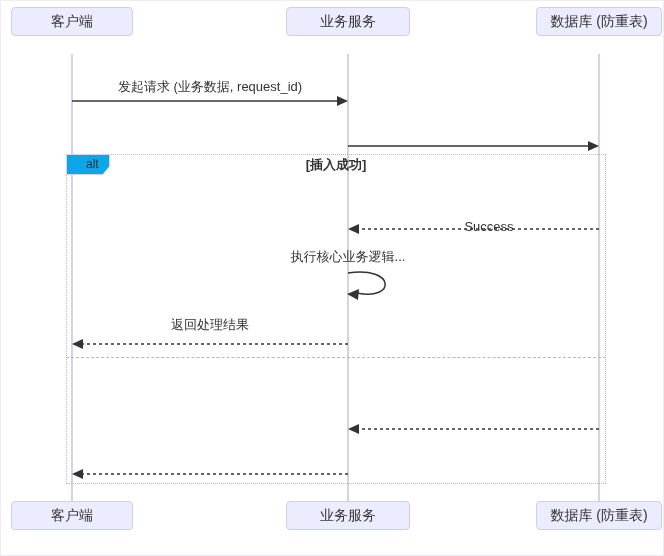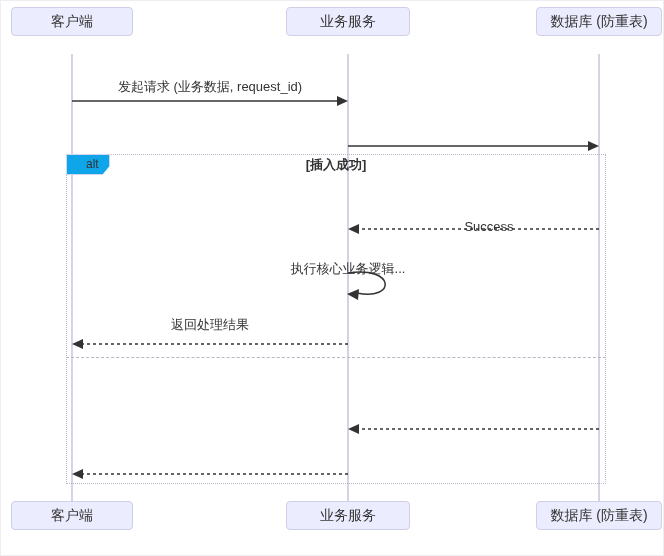--- a/index.html
+++ b/index.html
@@ -104,16 +104,16 @@
   <div class="actor" style="left:10px;top:6px;width:122px;">客户端</div>
   <div class="actor" style="left:285px;top:6px;width:124px;">业务服务</div>
   <div class="actor" style="left:535px;top:6px;width:126px;">数据库 (防重表)</div>
 
   <div class="actor" style="left:10px;top:500px;width:122px;">客户端</div>
   <div class="actor" style="left:285px;top:500px;width:124px;">业务服务</div>
   <div class="actor" style="left:535px;top:500px;width:126px;">数据库 (防重表)</div>
 
   <div class="msg-label" style="left:209px;top:78px;">发起请求 (业务数据, request_id)</div>
   <div class="msg-label" style="left:472px;top:218px;margin-left:16px;">Success</div>
-  <div class="msg-label" style="left:347px;top:260px;">执行核心业务逻辑...</div>
+  <div class="msg-label" style="left:347px;top:248px;">执行核心业务逻辑...</div>
   <div class="msg-label" style="left:209px;top:316px;">返回处理结果</div>
 
 </div>
 
 </body></html>

